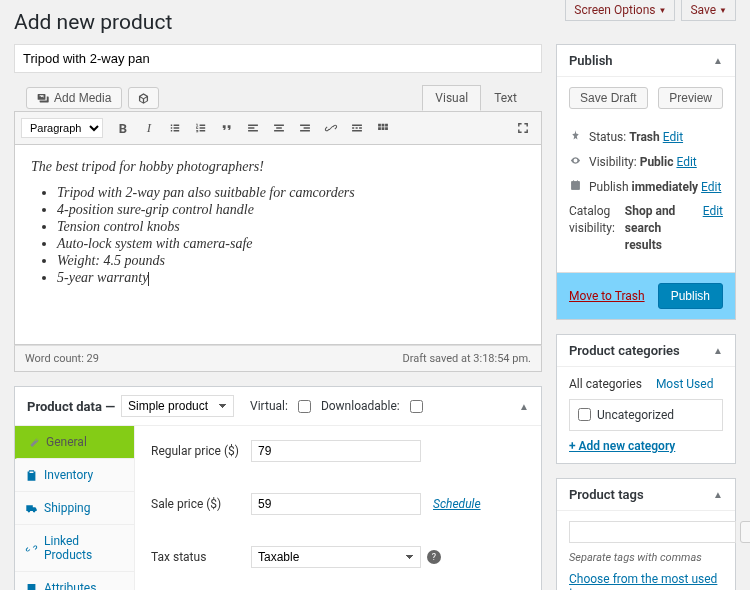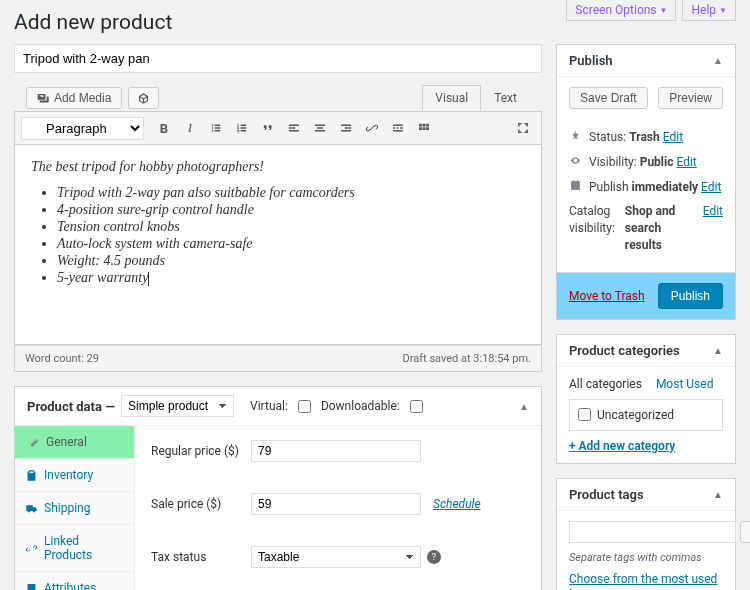--- a/index.html
+++ b/index.html
@@ -1,34 +1,34 @@
 <!DOCTYPE html>
 <html><head>
 <meta charset="utf-8">
 <style>
 * { box-sizing: border-box; margin: 0; padding: 0; }
 body { font-family: -apple-system, BlinkMacSystemFont, "Segoe UI", Roboto, sans-serif; font-size: 13px; color: #32373c; background: #f1f1f1; width: 750px; height: 590px; overflow: hidden; }
 .wrap { padding: 10px 14px; }
 .top-tabs { position: absolute; top: 0; right: 14px; display: flex; gap: 6px; }
-.top-tab { background: #f1f1f1; border: 1px solid #ccd0d4; border-top: none; padding: 3px 8px; font-size: 12px; color: #8b5cf6; cursor: pointer; display: flex; align-items: center; gap: 3px; }
+.top-tab { background: #f1f1f1; border: 1px solid #ccd0d4; border-top: none; padding: 3px 8px; font-size: 12px; color: #7f1d1d; cursor: pointer; display: flex; align-items: center; gap: 3px; }
 .arrow-down { font-size: 8px; }
 h1 { font-size: 21px; font-weight: 400; color: #23282d; margin-bottom: 10px; }
 .columns { display: flex; gap: 14px; }
 .col-main { flex: 1; min-width: 0; }
 .col-side { width: 180px; flex-shrink: 0; }
 .title-input { width: 100%; padding: 6px 8px; font-size: 13px; border: 1px solid #ddd; background: #fff; outline: none; }
 .media-row { display: flex; justify-content: space-between; align-items: center; margin: 12px 12px 0; }
 .media-btns { display: flex; gap: 6px; }
 .button { display: inline-flex; align-items: center; gap: 4px; background: #f7f7f7; border: 1px solid #ccc; padding: 3px 10px; font-size: 12px; color: #555; cursor: pointer; border-radius: 3px; }
 .button.small { padding: 3px 8px; }
 .editor-tabs { display: flex; }
 .editor-tab { padding: 5px 12px; font-size: 12px; color: #555; cursor: pointer; border: 1px solid transparent; }
 .editor-tab.active { border: 1px solid #ccc; border-bottom-color: #f5f5f5; background: #f5f5f5; }
 .toolbar { background: #f5f5f5; border: 1px solid #ccc; padding: 4px 6px; display: flex; align-items: center; gap: 2px; }
-.fmt-select { border: 1px solid #ddd; padding: 2px 20px; font-size: 13px; background: #fff; margin-right: 6px; }
+.fmt-select { border: 1px solid #ddd; padding: 2px 4px; font-size: 11px; background: #fff; margin-right: 6px; }
 .tb-btn { width: 24px; height: 24px; display: inline-flex; align-items: center; justify-content: center; color: #555; cursor: pointer; font-size: 13px; }
 .tb-btn.bold { font-weight: bold; }
 .tb-btn.italic { font-style: italic; font-family: serif; }
 .editor-body { border: 1px solid #ccc; border-top: none; background: #fff; padding: 14px 16px; min-height: 200px; font-family: Georgia, serif; font-size: 14px; color: #333; font-style: italic; }
 .editor-body ul { padding-left: 26px; margin-top: 10px; }
 .editor-body li { margin-bottom: 1px; }
 .editor-foot { border: 1px solid #ccc; border-top: 1px solid #ddd; background: #f5f5f5; padding: 6px 10px; display: flex; justify-content: space-between; font-size: 11px; color: #666; }
 .postbox { background: #fff; border: 1px solid #ccd0d4; margin-bottom: 14px; }
 .postbox-header { display: flex; justify-content: space-between; align-items: center; padding: 8px 12px; border-bottom: 1px solid #eee; }
 .postbox-header h2 { font-size: 13px; font-weight: 600; }
@@ -48,39 +48,39 @@
 .checkbox-row { display: flex; align-items: center; gap: 6px; font-size: 12px; }
 .hint { color: #666; font-style: italic; font-size: 11px; margin: 8px 0; }
 .tag-row { display: flex; gap: 4px; }
 .tag-input { flex: 1; border: 1px solid #ddd; padding: 3px 5px; font-size: 12px; }
 .product-data-head { display: flex; align-items: center; gap: 6px; padding: 8px 12px; border-bottom: 1px solid #eee; font-size: 13px; }
 .pd-select { border: 1px solid #ddd; padding: 3px 24px 3px 6px; font-size: 12px; background: #fff; -webkit-appearance: none; appearance: none; background-image: linear-gradient(45deg, transparent 50%, #555 50%), linear-gradient(135deg, #555 50%, transparent 50%); background-position: right 10px center, right 6px center; background-size: 4px 4px, 4px 4px; background-repeat: no-repeat; }
 .pd-checks { display: flex; gap: 10px; margin-left: 10px; font-size: 12px; align-items: center; }
 .pd-body { display: flex; }
 .pd-tabs { width: 120px; background: #fafafa; border-right: 1px solid #eee; }
 .pd-tab { padding: 9px 10px; font-size: 12px; display: flex; align-items: center; gap: 6px; cursor: pointer; border-bottom: 1px solid #eee; color: #0073aa; }
-.pd-tab.active { background: #86efac; color: #555; border-left: 2px solid transparent; }
+.pd-tab.active { background: #84cc16; color: #555; border-left: 2px solid transparent; }
 .pd-tab .ic { width: 13px; color: #82878c; }
 .pd-fields { flex: 1; padding: 14px 16px; }
 .field-row { display: flex; align-items: center; margin-bottom: 31px; font-size: 12px; }
 .field-label { width: 100px; color: #333; }
 .field-input { width: 170px; border: 1px solid #ddd; padding: 3px 6px; font-size: 12px; }
 .help-q { width: 14px; height: 14px; background: #666; color: #fff; border-radius: 50%; display: inline-flex; align-items: center; justify-content: center; font-size: 9px; margin-left: 6px; }
 svg { display: block; }
 </style>
 </head>
 <body>
 
 <div class="top-tabs">
   <div class="top-tab">
       <span>Screen Options</span> 
       <span class="arrow-down">▼</span>
     </div>
   <div class="top-tab">
-      <span>Help</span> 
+      <span>Save</span> 
       <span class="arrow-down">▼</span>
     </div>
 </div>
 
 <div class="wrap">
   <h1>Add new product</h1>
 
   <div class="columns">
     <div class="col-main">
       <input class="title-input" value="Tripod with 2-way pan" style="">

